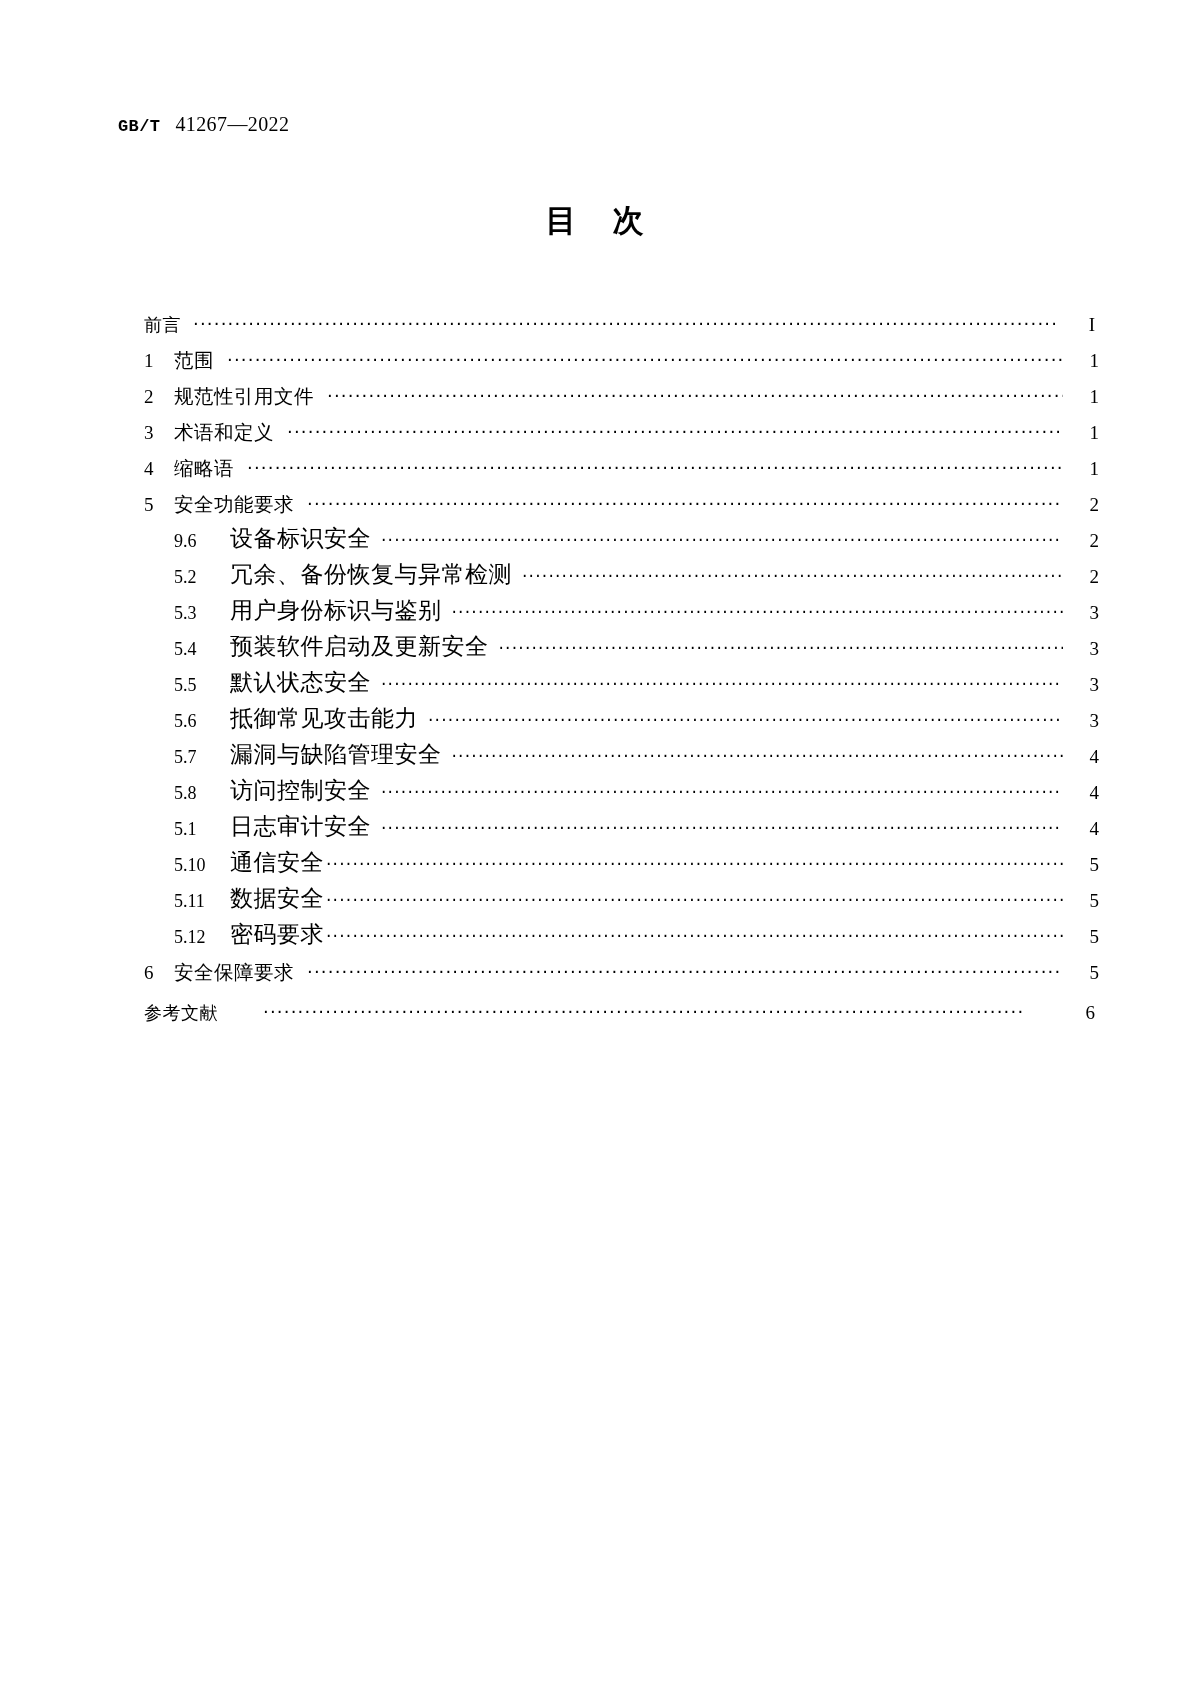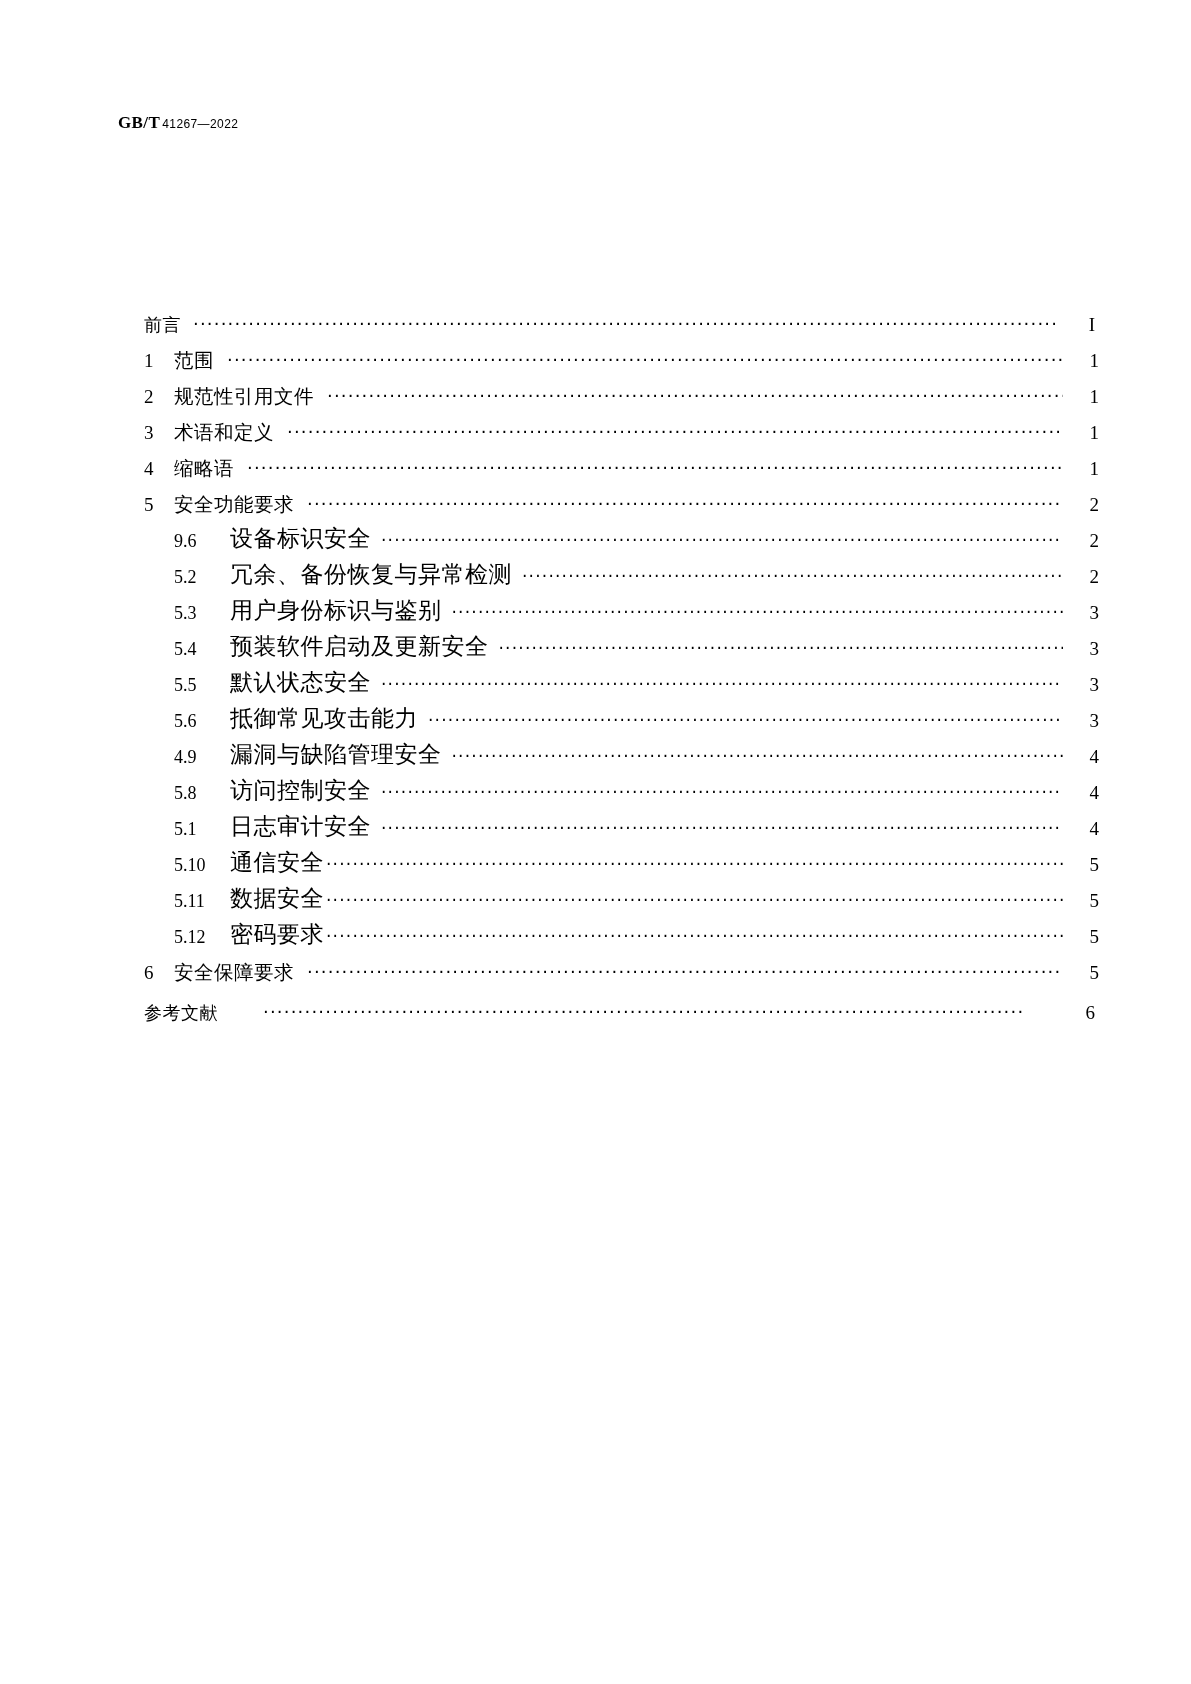--- a/index.html
+++ b/index.html
@@ -27,27 +27,27 @@
   .running-header {
     position: absolute;
     left: 118px;
     top: 113px;
     font-size: 17px;
     letter-spacing: 0.4px;
     white-space: nowrap;
   }
   .running-header .std-code {
     font-weight: bold;
-    font-family: Liberation Serif, serif;
+    font-family: Liberation Mono, monospace;
   }
   .running-header .std-number {
     font-weight: normal;
-    margin-left: 2px;
-    font-family: Liberation Sans, sans-serif;
-    font-size: 12px;
+    margin-left: 15px;
+    font-family: Liberation Serif, serif;
+    font-size: 20px;
   }
 
   
   .doc-title {
     position: absolute;
     left: 0;
     right: 0;
     top: 200px;
     text-align: center;
     font-size: 31px;
@@ -139,20 +139,23 @@
 </style>
 </head>
 <body>
 
 <div class="page">
 
   <div class="running-header">
     <span class="std-code">GB/T</span><span class="std-number">41267—2022</span>
   </div>
 
+  <div class="doc-title">
+    <span>目</span><span class="gap"></span><span>次</span>
+  </div>
 
   <div class="toc" id="toc-list">
       <div class="toc-entry lvl-front">
         <span class="label">前言</span>
         <span class="leader"></span>
         <span class="pageno">I</span>
       </div>
       <div class="toc-entry lvl-1">
         <span class="num">1</span>
         <span class="label">范围</span>
@@ -213,21 +216,21 @@
         <span class="leader"></span>
         <span class="pageno">3</span>
       </div>
       <div class="toc-entry lvl-2">
         <span class="num">5.6</span>
         <span class="label">抵御常见攻击能力</span>
         <span class="leader"></span>
         <span class="pageno">3</span>
       </div>
       <div class="toc-entry lvl-2">
-        <span class="num">4.9</span>
+        <span class="num">5.7</span>
         <span class="label">漏洞与缺陷管理安全</span>
         <span class="leader"></span>
         <span class="pageno">4</span>
       </div>
       <div class="toc-entry lvl-2">
         <span class="num">5.8</span>
         <span class="label">访问控制安全</span>
         <span class="leader"></span>
         <span class="pageno">4</span>
       </div>

